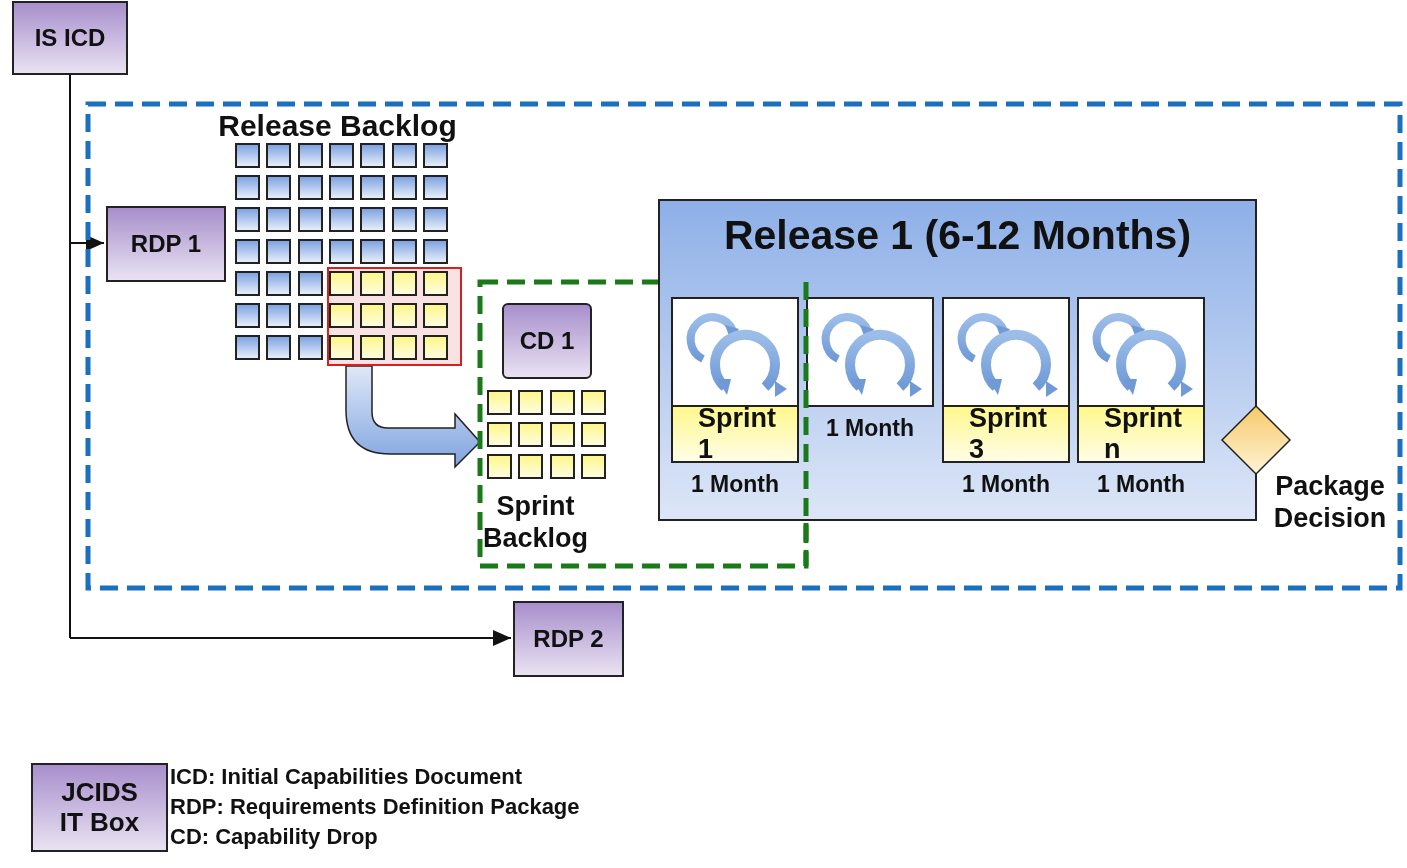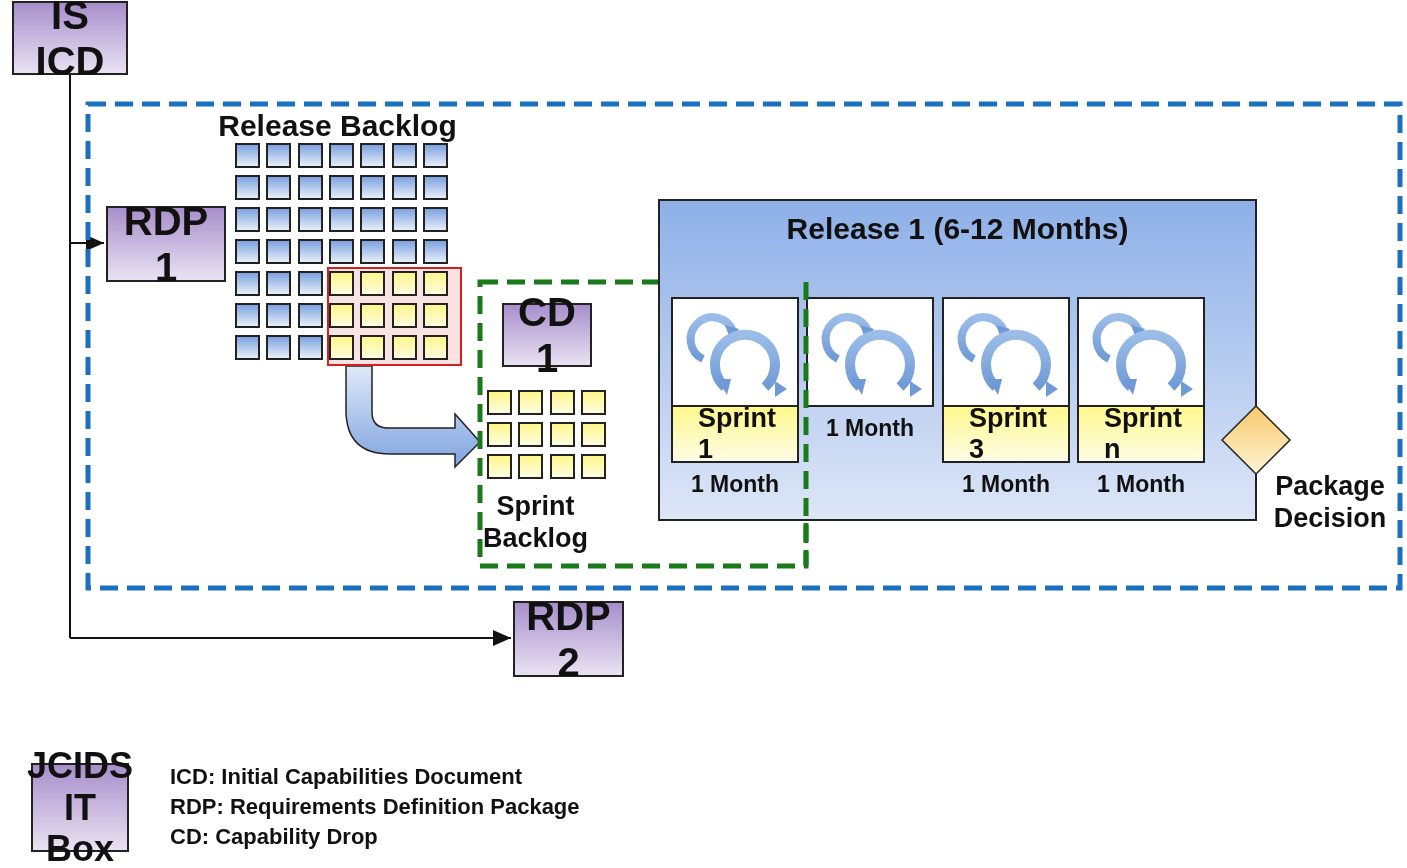--- a/index.html
+++ b/index.html
@@ -2,21 +2,21 @@
 <html><head>
 <meta charset="utf-8">
 <style>
   html, body { margin:0; padding:0; background:#fff; }
   body { width:1407px; height:868px; position:relative; overflow:hidden;
          font-family:"Liberation Sans", sans-serif; font-weight:bold; color:#111; }
   .abs { position:absolute; }
   .pbox { position:absolute; border:2px solid #222; box-sizing:border-box;
           background:linear-gradient(180deg,#a88fcc 0%,#e9e2f2 100%);
           display:flex; align-items:center; justify-content:center; text-align:center;
-          font-size:40px; line-height:1.15; }
+          font-size:24px; line-height:1.15; }
   .cell { position:absolute; width:25px; height:25px; box-sizing:border-box; border:2px solid #222; }
   .cell.blue { background:linear-gradient(180deg,#7fa3e0 0%,#e6eefa 100%); }
   .cell.yellow { background:linear-gradient(180deg,#fff68a 0%,#fffde0 100%); }
   .label { position:absolute; font-size:28px; text-align:center; line-height:1.2; }
   .release { position:absolute; left:658px; top:199px; width:599px; height:322px; box-sizing:border-box;
              border:2px solid #222; background:linear-gradient(180deg,#8eb0e8 0%,#dde6f7 100%); }
   .sprint { position:absolute; top:297px; width:128px; }
   .sprint .icon { height:110px; background:#fff; border:2px solid #222; box-sizing:border-box; position:relative; }
   .sprint .name { height:56px; border:2px solid #222; border-top:none; box-sizing:border-box;
                   background:linear-gradient(180deg,#fff88c 0%,#fffde6 100%);
@@ -111,21 +111,21 @@
     <div class="cell yellow" style="left: 328.9px; top: 335px;"></div>
     <div class="cell yellow" style="left: 360.2px; top: 335px;"></div>
     <div class="cell yellow" style="left: 391.5px; top: 335px;"></div>
     <div class="cell yellow" style="left: 422.8px; top: 335px;"></div>
   </div>
 
 <svg class="abs" style="left:476px;top:278px" width="336" height="292">
   <rect x="4" y="4" width="326" height="284" fill="none" stroke="#1a7a1a" stroke-width="5" stroke-dasharray="18,9"></rect>
 </svg>
 
-<div class="pbox" style="left:502px;top:303px;width:90px;height:64px;">
+<div class="pbox" style="left:502px;top:303px;width:90px;height:76px;border-radius:6px;">
   <span>CD 1</span>
 </div>
 
 <div id="sb-grid">
     <div class="cell yellow" style="left: 487px; top: 390px;"></div>
     <div class="cell yellow" style="left: 518.3px; top: 390px;"></div>
     <div class="cell yellow" style="left: 549.6px; top: 390px;"></div>
     <div class="cell yellow" style="left: 580.9px; top: 390px;"></div>
     <div class="cell yellow" style="left: 487px; top: 422px;"></div>
     <div class="cell yellow" style="left: 518.3px; top: 422px;"></div>
@@ -135,21 +135,21 @@
     <div class="cell yellow" style="left: 518.3px; top: 454px;"></div>
     <div class="cell yellow" style="left: 549.6px; top: 454px;"></div>
     <div class="cell yellow" style="left: 580.9px; top: 454px;"></div>
   </div>
 <div class="label" style="left:468px;top:490px;width:135px;font-size:27px;">
   <div>Sprint</div>
   <div>Backlog</div>
 </div>
 
 <div class="release">
-  <div class="label" style="left:0;top:10px;width:100%;font-size:30px;">Release 1 (6-12 Months)</div>
+  <div class="label" style="left:0;top:10px;width:100%;font-size:41px;">Release 1 (6-12 Months)</div>
 </div>
 
 <div id="sprints">
     <div class="sprint" style="left: 671px;">
       <div class="icon"><svg width="124" height="106" viewBox="0 0 124 106">
           <defs>
             <linearGradient id="cg" x1="0" y1="0" x2="0" y2="1">
               <stop offset="0" stop-color="#9cbde8"></stop>
               <stop offset="1" stop-color="#6f9ad6"></stop>
             </linearGradient>
@@ -228,21 +228,21 @@
 </svg>
 <div class="label" style="left:1262px;top:470px;width:136px;font-size:27px;">
   <div>Package</div>
   <div>Decision</div>
 </div>
 
 <div class="pbox" style="left:513px;top:601px;width:111px;height:76px;">
   <span>RDP 2</span>
 </div>
 
-<div class="pbox" style="left:31px;top:763px;width:98px;height:89px;font-size:36px;">
+<div class="pbox" style="left:31px;top:763px;width:137px;height:89px;font-size:26px;">
   <div>
     <div>JCIDS</div>
     <div>IT Box</div>
   </div>
 </div>
 <div class="legend-line" style="top:764px;">ICD: Initial Capabilities Document</div>
 <div class="legend-line" style="top:794px;">RDP: Requirements Definition Package</div>
 <div class="legend-line" style="top:824px;">CD: Capability Drop</div>
 
 </body></html>

